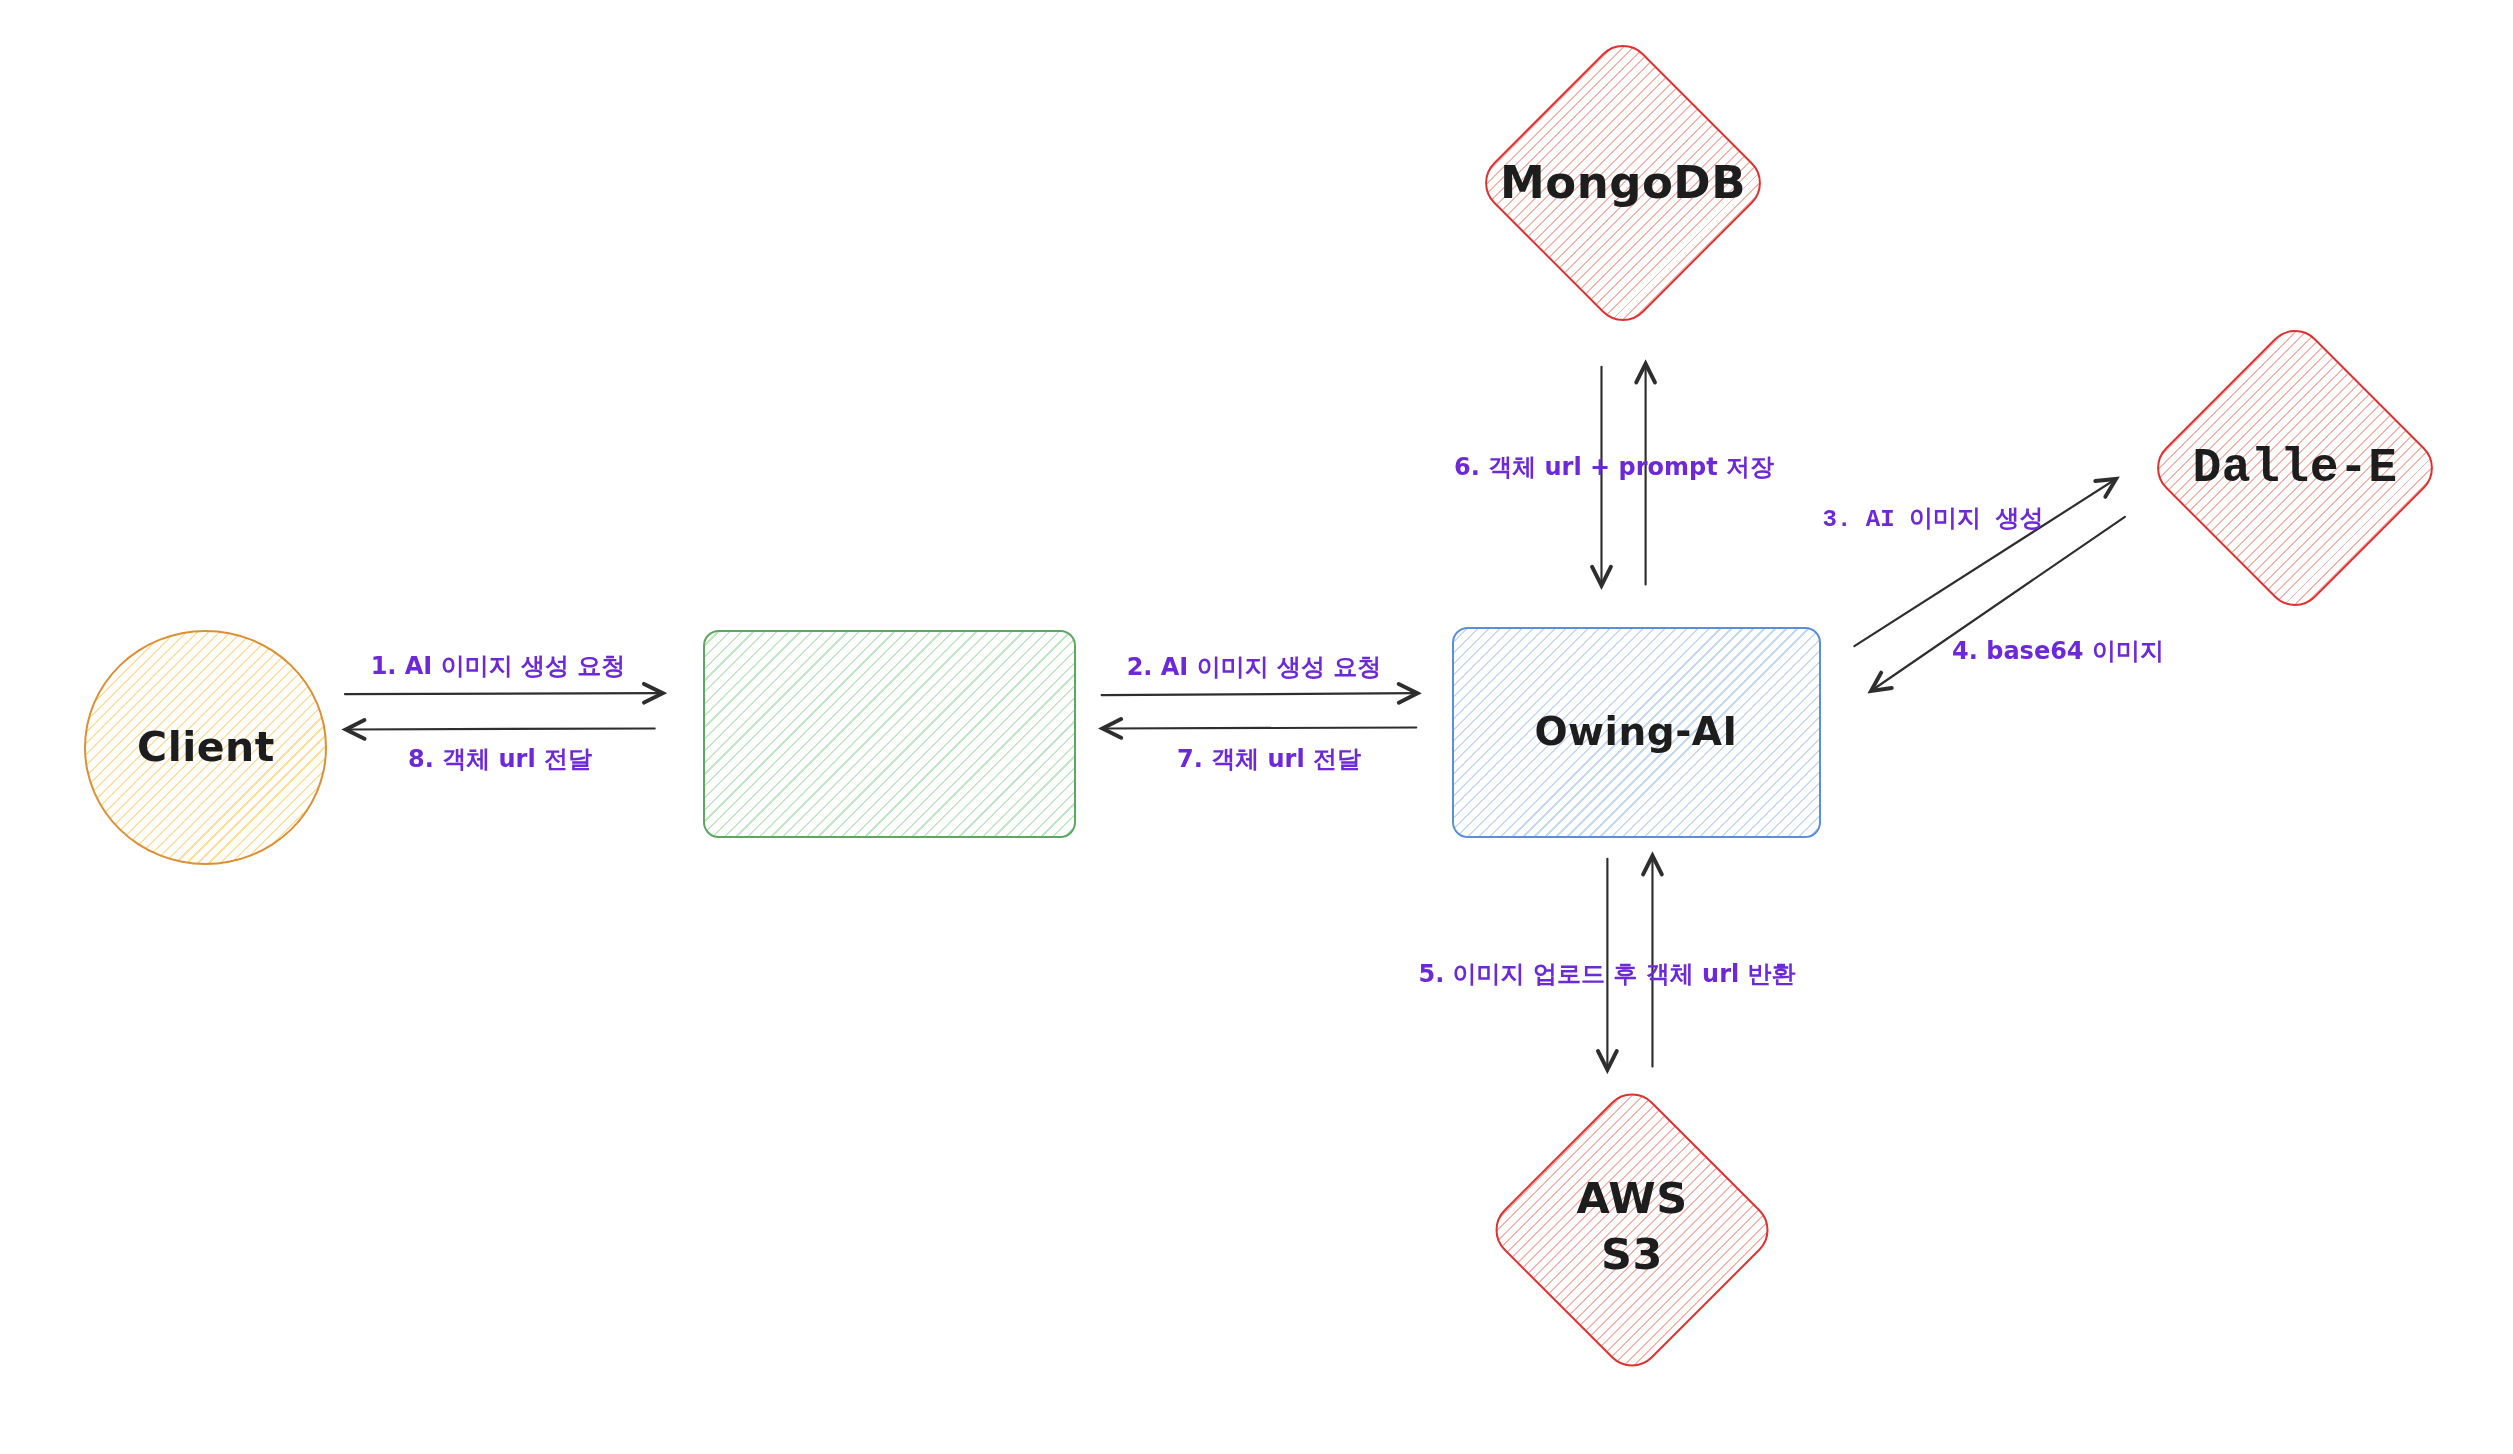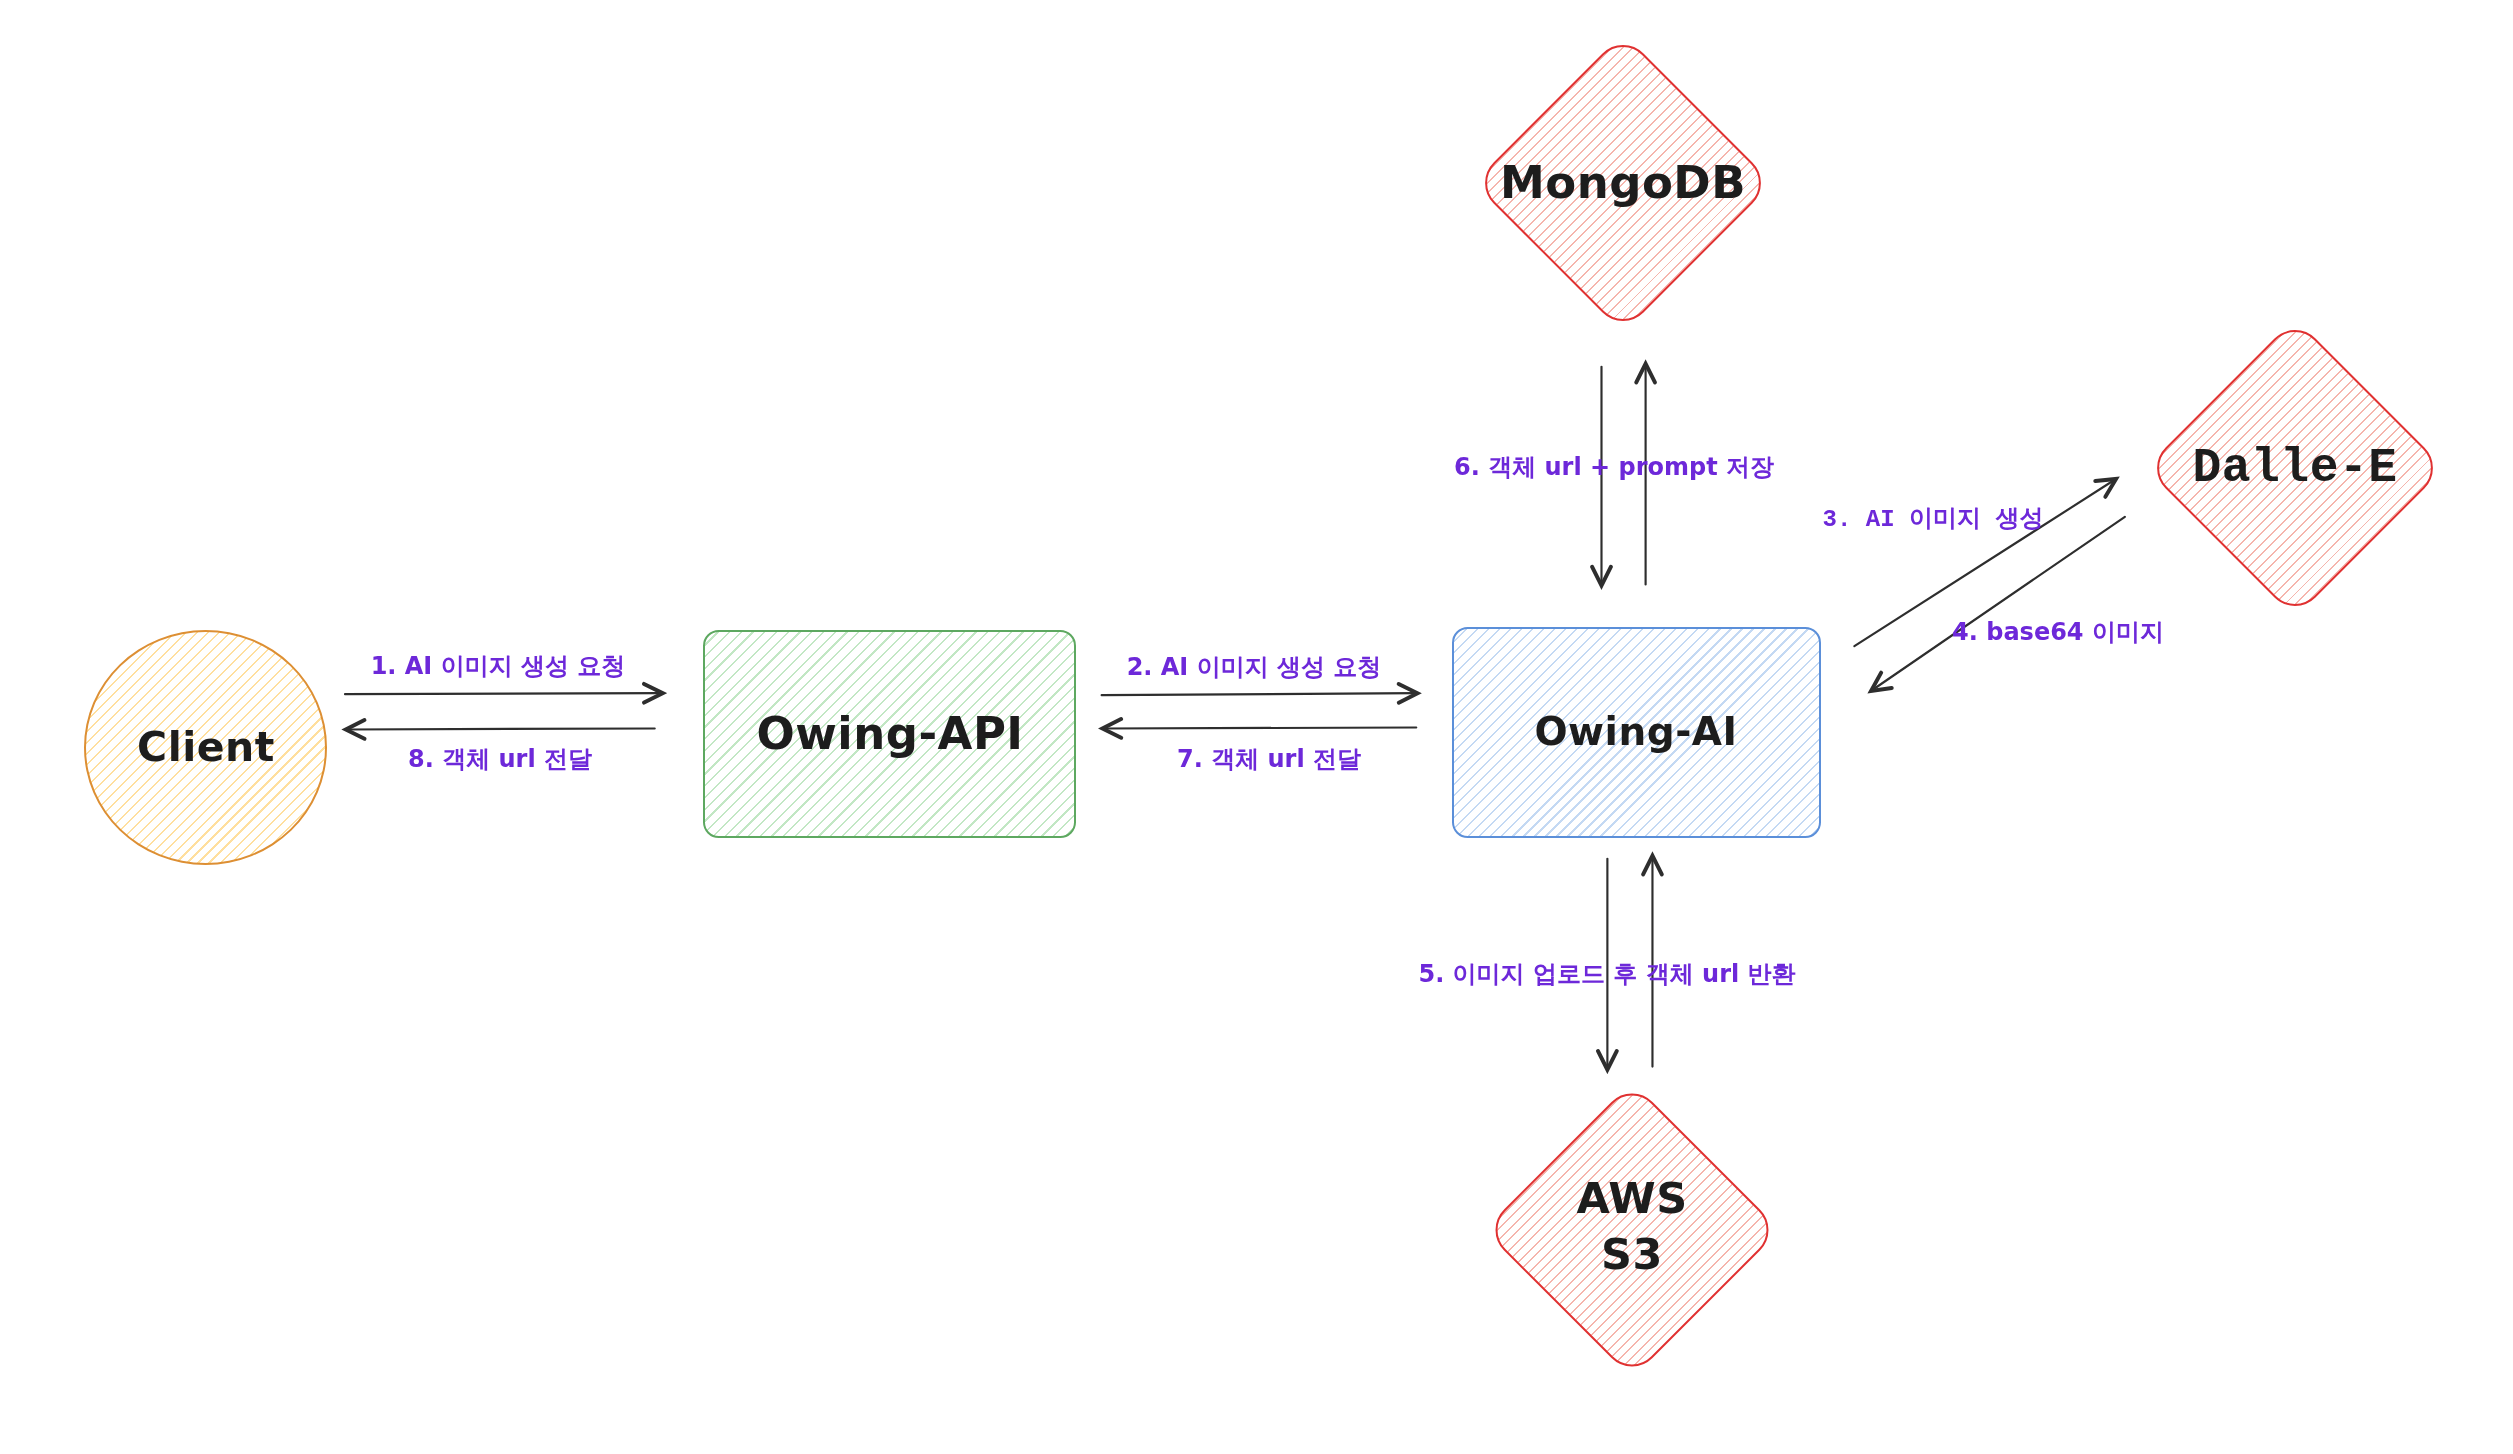--- a/index.html
+++ b/index.html
@@ -68,21 +68,20 @@
     <line x1="1892" y1="659" x2="2158" y2="489" marker-end="url(#ah)"></line>
     <line x1="2168" y1="527" x2="1910" y2="704" marker-end="url(#ah)"></line>
     <line x1="1640" y1="876" x2="1640" y2="1090" marker-end="url(#ah)"></line>
     <line x1="1686" y1="1088" x2="1686" y2="874" marker-end="url(#ah)"></line>
   </svg>
 
   <div class="shape ellipse" style="left:84px;top:630px;width:243px;height:235px;"></div>
   <div class="nlabel" style="left:206px;top:748px;font-size:41px;">Client</div>
 
   <div class="shape rect green" style="left:703px;top:630px;width:373px;height:208px;"></div>
-  <div class="nlabel" style="left:890px;top:734px;font-size:45px;">Owing-API</div>
 
   <div class="shape rect blue" style="left:1452px;top:627px;width:369px;height:211px;"></div>
   <div class="nlabel" style="left:1636px;top:732px;font-size:39px;">Owing-AI</div>
 
   <div class="shape diamond" style="left:1517px;top:77px;width:212px;height:212px;"></div>
   <div class="nlabel" style="left:1623px;top:183px;font-size:45px;">MongoDB</div>
 
   <div class="shape diamond" style="left:2189px;top:362px;width:212px;height:212px;"></div>
   <div class="nlabel" style="left:2295px;top:468px;font-size:48px;font-family:Liberation Mono, monospace;">Dalle-E</div>
 
@@ -91,17 +90,17 @@
     <div>AWS</div>
     <div>S3</div>
   </div>
 
   <div class="elabel" style="left:498px;top:666px;">1. AI 이미지 생성 요청</div>
   <div class="elabel" style="left:500px;top:759px;">8. 객체 url 전달</div>
   <div class="elabel" style="left:1254px;top:667px;">2. AI 이미지 생성 요청</div>
   <div class="elabel" style="left:1269px;top:759px;">7. 객체 url 전달</div>
   <div class="elabel" style="left:1614px;top:467px;">6. 객체 url + prompt 저장</div>
   <div class="elabel" style="left:1933px;top:518px;font-family:Liberation Mono, monospace;">3. AI 이미지 생성</div>
-  <div class="elabel" style="left:2058px;top:632px;text-align:center;">4. base64 이미지</div>
+  <div class="elabel" style="left:2058px;top:651px;text-align:center;">4. base64 이미지</div>
   <div class="elabel" style="left:1607px;top:974px;">5. 이미지 업로드 후 객체 url 반환</div>
 
 </div>
 
 
 </body></html>

